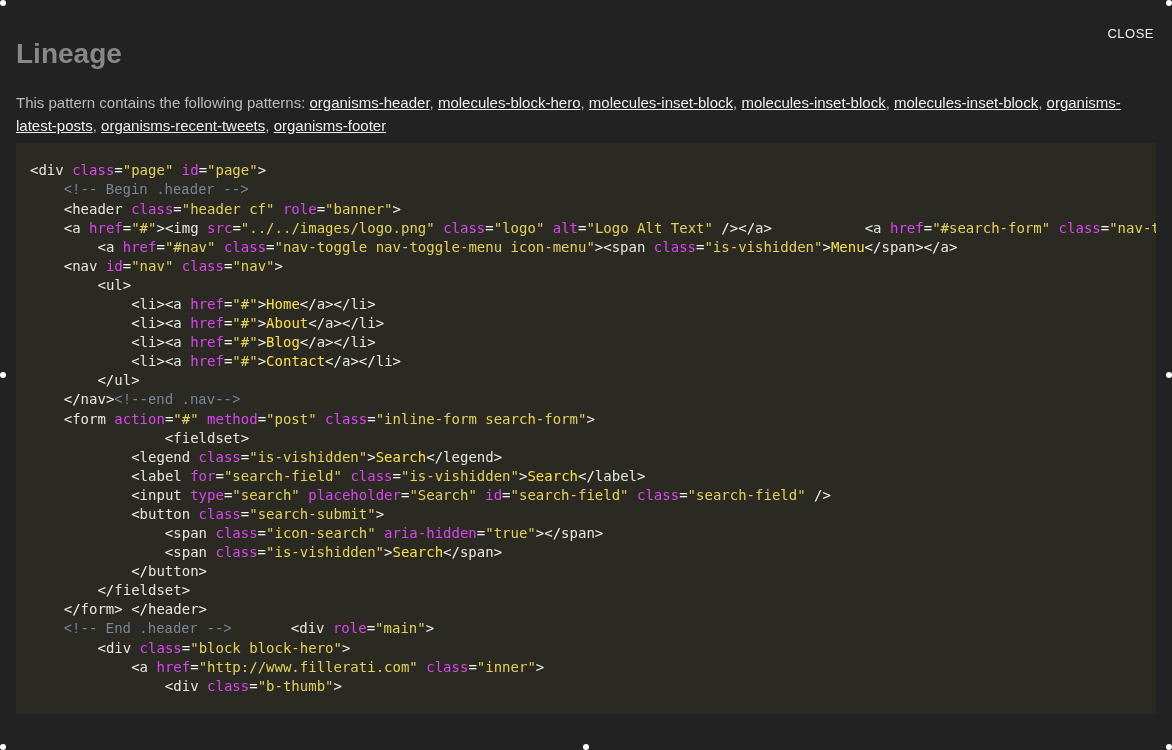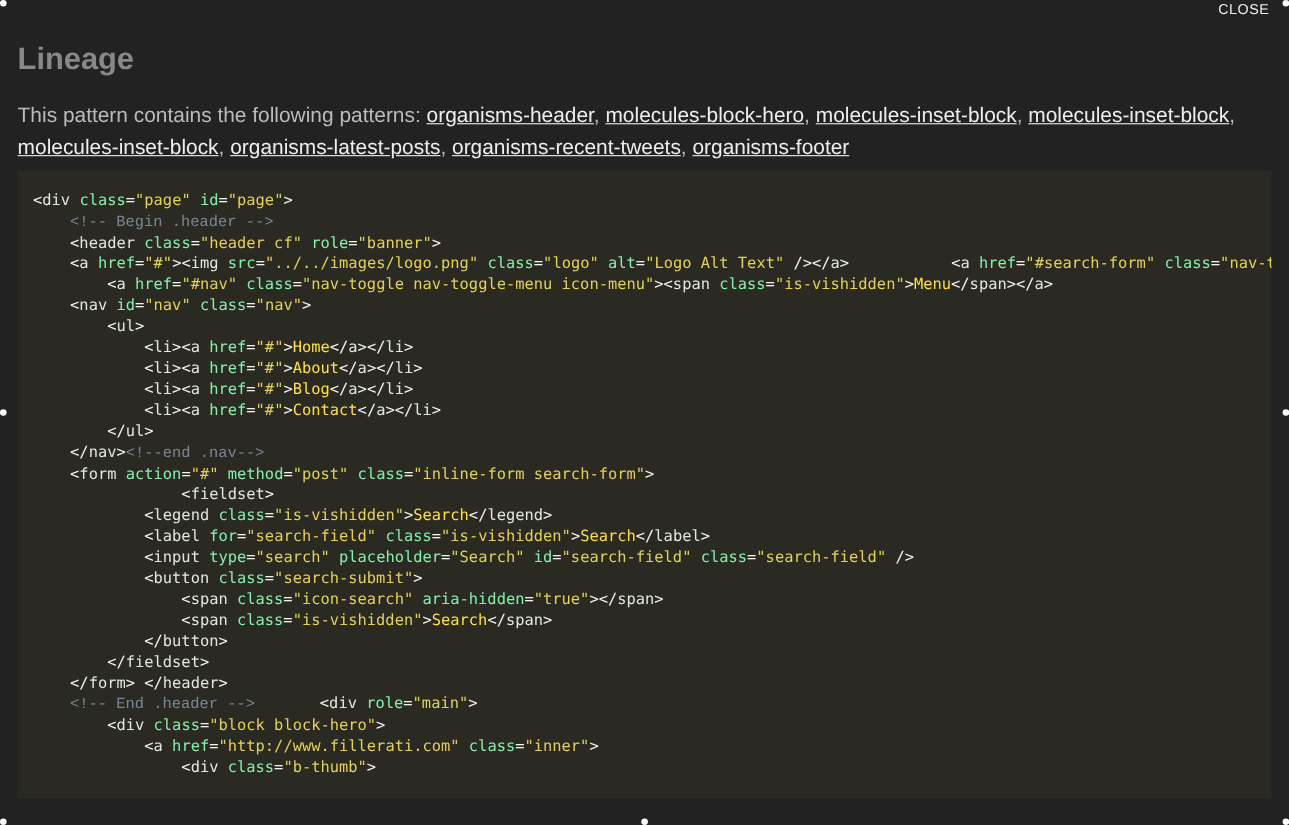--- a/index.html
+++ b/index.html
@@ -10,37 +10,37 @@
     width: 1172px;
     height: 750px;
     overflow: hidden;
     position: relative;
   }
   .panel {
     padding: 16px;
   }
   .close-btn {
     position: absolute;
-    top: 1px;
+    top: 26px;
     right: 18px;
     color: #eee;
     font-size: 13px;
     letter-spacing: 0.5px;
     cursor: pointer;
   }
   .section-title {
     color: #888888;
     font-size: 28px;
     font-weight: 600;
     margin-bottom: 22px;
     margin-top: 22px;
   }
   .lineage-text {
     color: #bbb;
-    font-size: 19px;
+    font-size: 15px;
     line-height: 1.5;
     margin-bottom: 6px;
   }
   .lineage-text a {
     color: #eee;
     text-decoration: underline;
   }
   .code-block {
     background: #2a2a22;
     margin: 4px 0 0 0;
@@ -48,21 +48,21 @@
     font-family: "Monaco", "Menlo", "DejaVu Sans Mono", monospace;
     font-size: 14px;
     line-height: 19px;
     white-space: pre;
     overflow: hidden;
     color: #f5f5f0;
   }
   
   .p  { color: #f5f5f0; }                 
   .t  { color: #e5e5e5; }                 
-  .at { color: #86efac; }                 
+  .at { color: #d946ef; }                 
   .s  { color: #e4d15a; }                 
   .cm { color: #7a8699; font-style: normal; font-family: Liberation Mono, monospace; } 
   .tx { color: #fde047; }                 
   .handle {
     position: absolute;
     width: 6px; height: 6px;
     background: #fff;
     border-radius: 3px;
   }
   .h-tl { top: 0; left: 0; }

